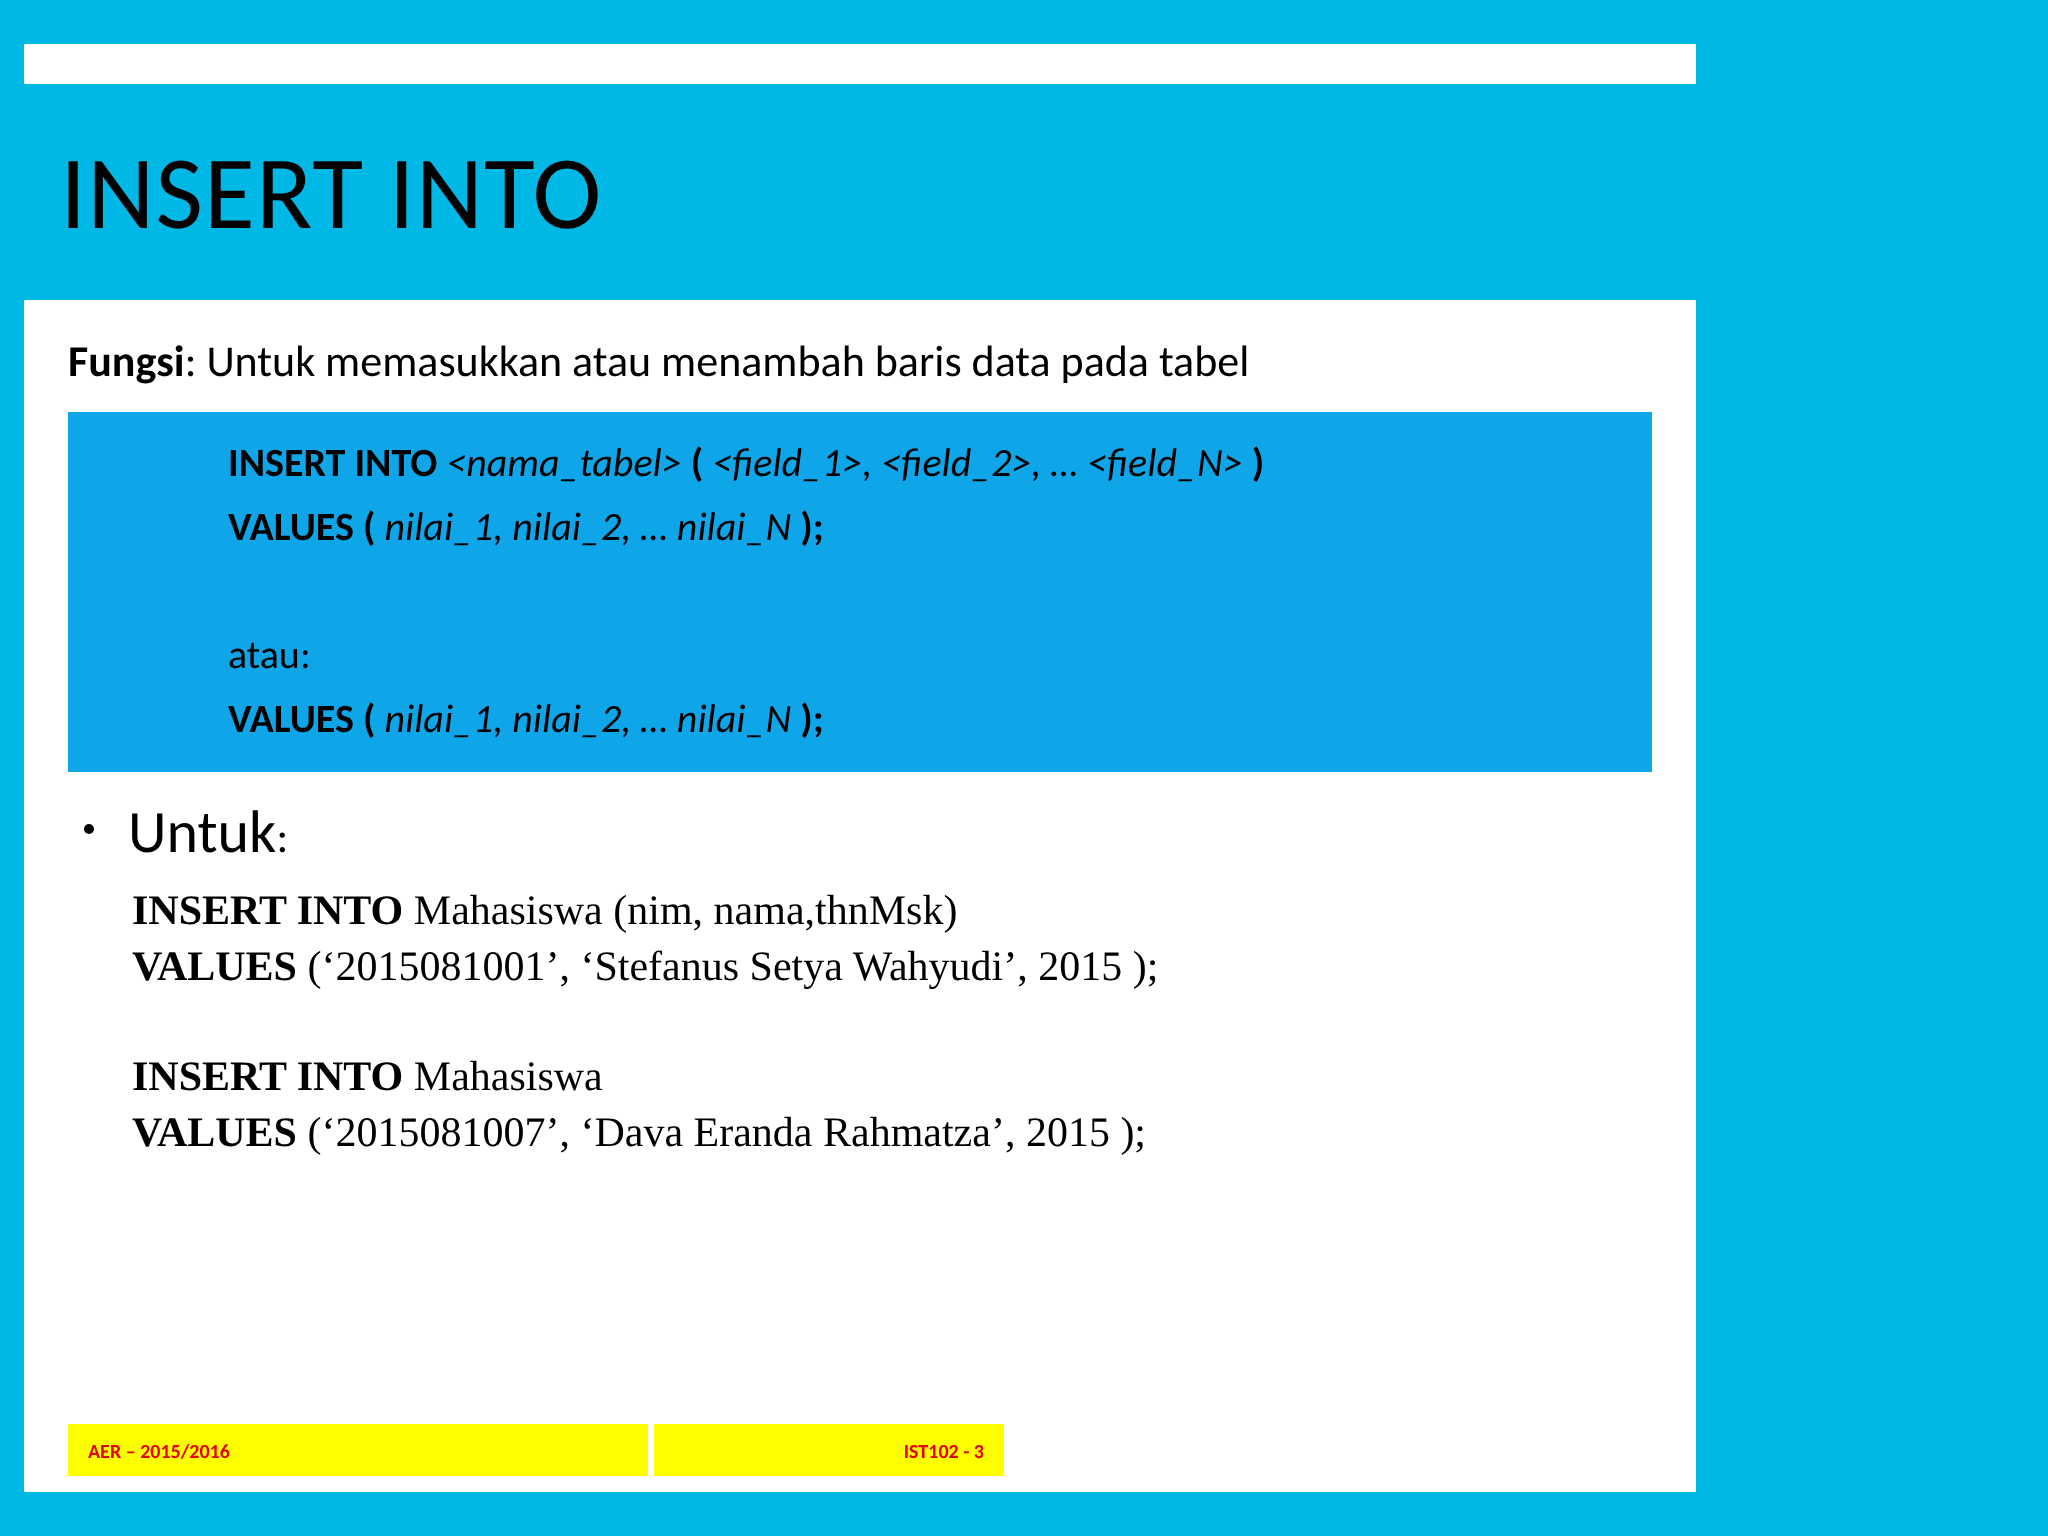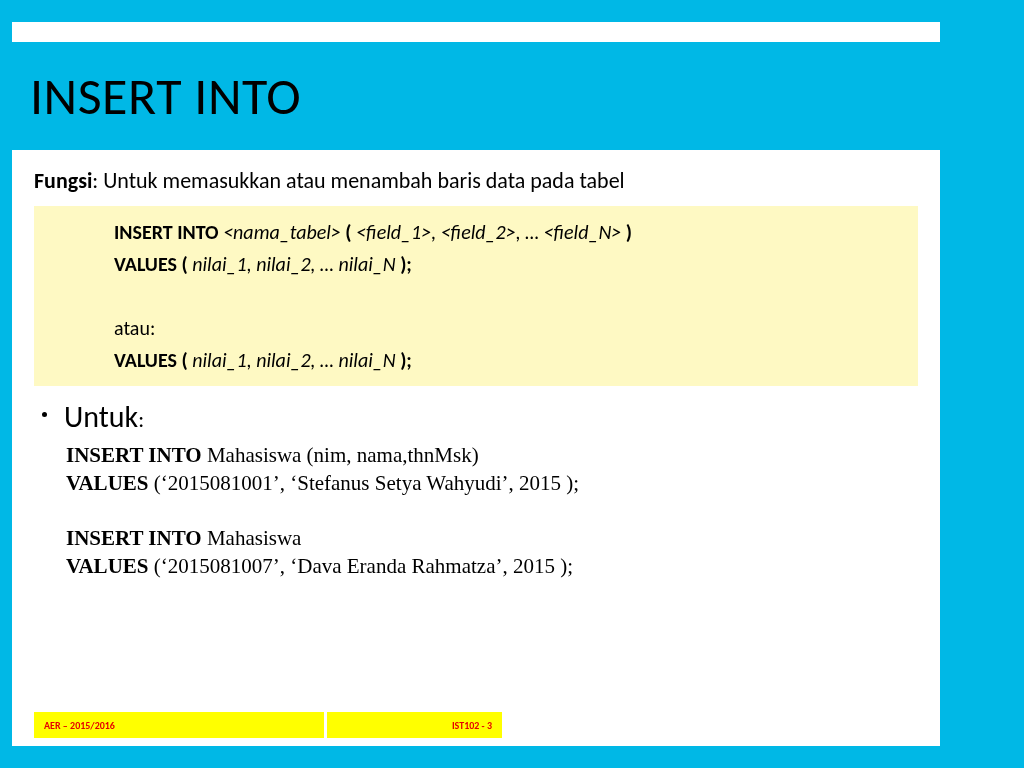--- a/index.html
+++ b/index.html
@@ -8,21 +8,21 @@
     height: 768px;
     background: #00b8e6;
     font-family: Calibri, Arial, sans-serif;
     position: relative;
     overflow: hidden;
   }
   .slide {
     position: absolute;
     top: 22px;
     left: 12px;
-    width: 928px;
+    width: 836px;
     height: 724px;
     background: #fff;
     padding-left: 48px;
   }
   .title-bar {
     position: absolute;
     top: 20px;
     left: 0;
     width: 100%;
     height: 108px;
@@ -43,21 +43,21 @@
     left: 22px;
     right: 22px;
   }
   .fungsi-line {
     font-size: 22px;
     color: #000;
     margin-bottom: 12px;
   }
   .fungsi-line b { font-weight: bold; }
   .syntax-box {
-    background: #fef9c3;
+    background: #0ea5e9;
     padding: 10px 10px 10px 80px;
     font-size: 20px;
     line-height: 1.6;
     color: #000;
   }
   .syntax-box p { margin: 0; }
   .syntax-box .blank { height: 32px; }
   .syntax-box i { font-style: italic; }
   .contoh-section {
     margin-top: 12px;

